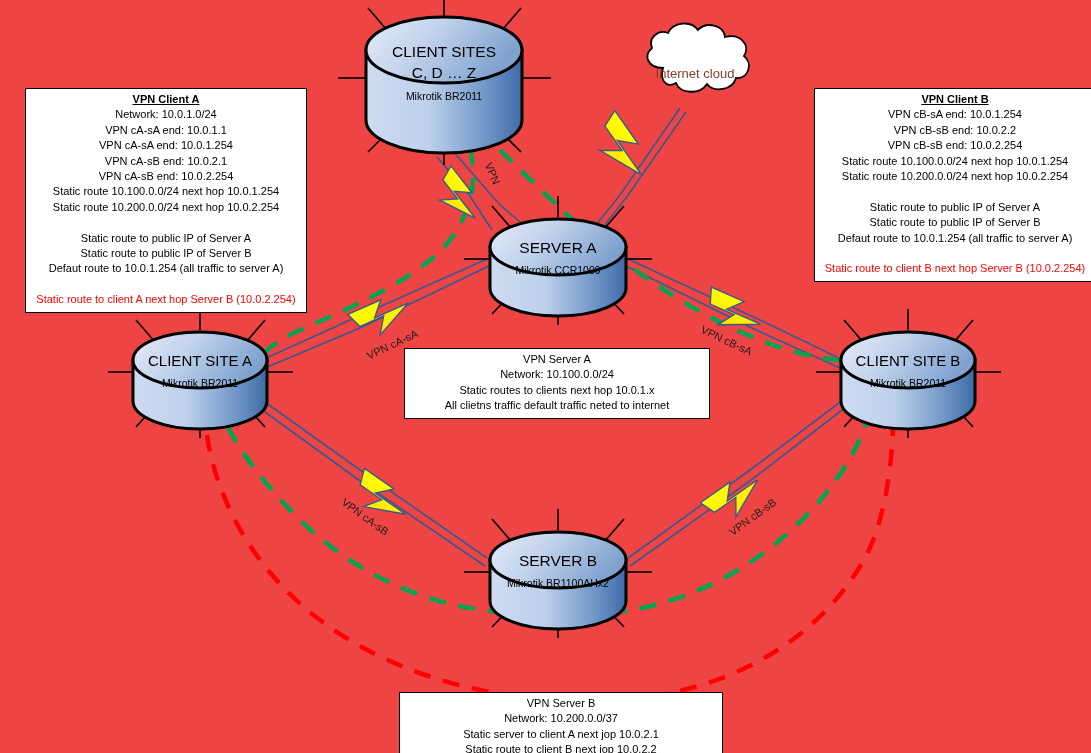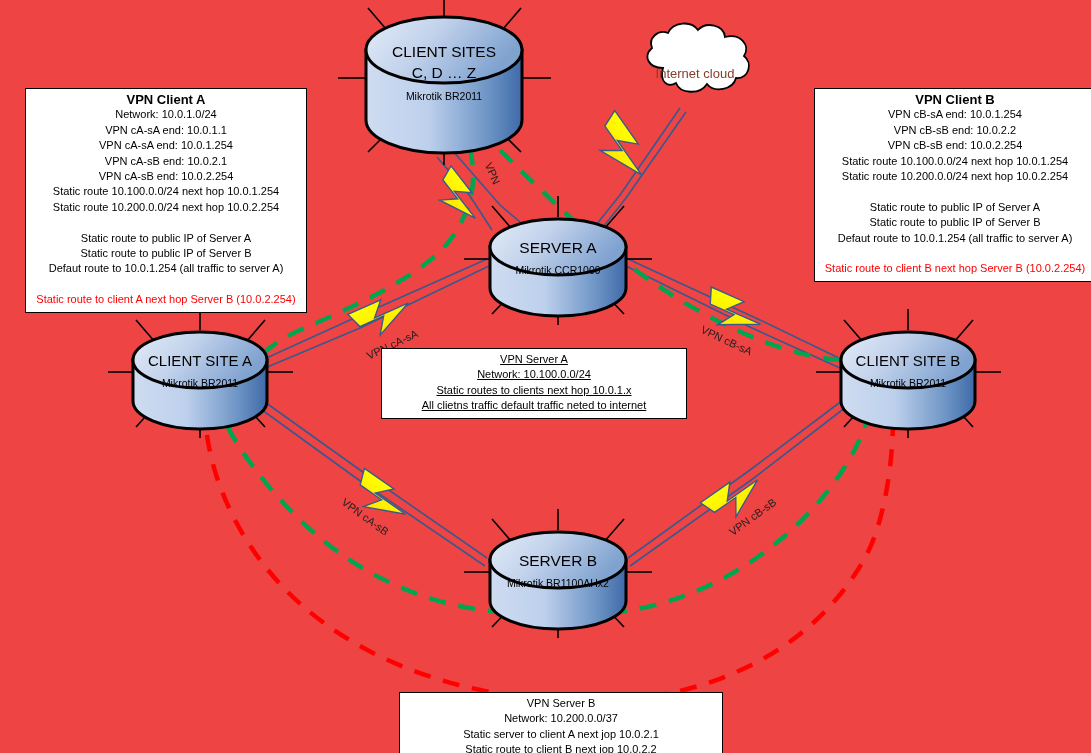--- a/index.html
+++ b/index.html
@@ -28,21 +28,22 @@
     background: #ffffff;
     box-sizing: border-box;
     text-align: center;
     font-size: 11px;
     line-height: 15.4px;
     color: #000000;
     padding: 3px 4px 4px 4px;
   }
   .info-title {
     font-weight: bold;
-    font-size: 13px;
+    font-size: 11px;
+    text-decoration: underline;
   }
   .info-line { white-space: nowrap; }
   .info-line.blank { height: 15.4px; }
   .info-line.alert {
     color: #ff0000;
     font-weight: normal;
   }
   .node-label {
     font-family: "Liberation Sans", sans-serif;
     fill: #000000;
@@ -280,21 +281,21 @@
         <div class="info-line">Static route 10.200.0.0/24 next hop 10.0.2.254</div>
         <div class="info-line blank">&nbsp;</div>
         <div class="info-line">Static route to public IP of Server A</div>
         <div class="info-line">Static route to public IP of Server B</div>
         <div class="info-line">Defaut route to 10.0.1.254 (all traffic to server A)</div>
         <div class="info-line blank">&nbsp;</div>
       </div>
     <div class="info-line alert">Static route to client B next hop Server B (10.0.2.254)</div>
   </div>
 
-  <div class="info-box" style="left:381px; top:348px; width:306px;text-decoration:underline;">
+  <div class="info-box" style="left:404px; top:348px; width:306px;">
     <div>VPN Server A</div>
     <div>
         <div class="info-line">Network: 10.100.0.0/24</div>
         <div class="info-line">Static routes to clients next hop 10.0.1.x</div>
         <div class="info-line">All clietns traffic default traffic neted to internet</div>
       </div>
   </div>
 
   <div class="info-box" style="left:399px; top:692px; width:324px;">
     <div>VPN Server B</div>

